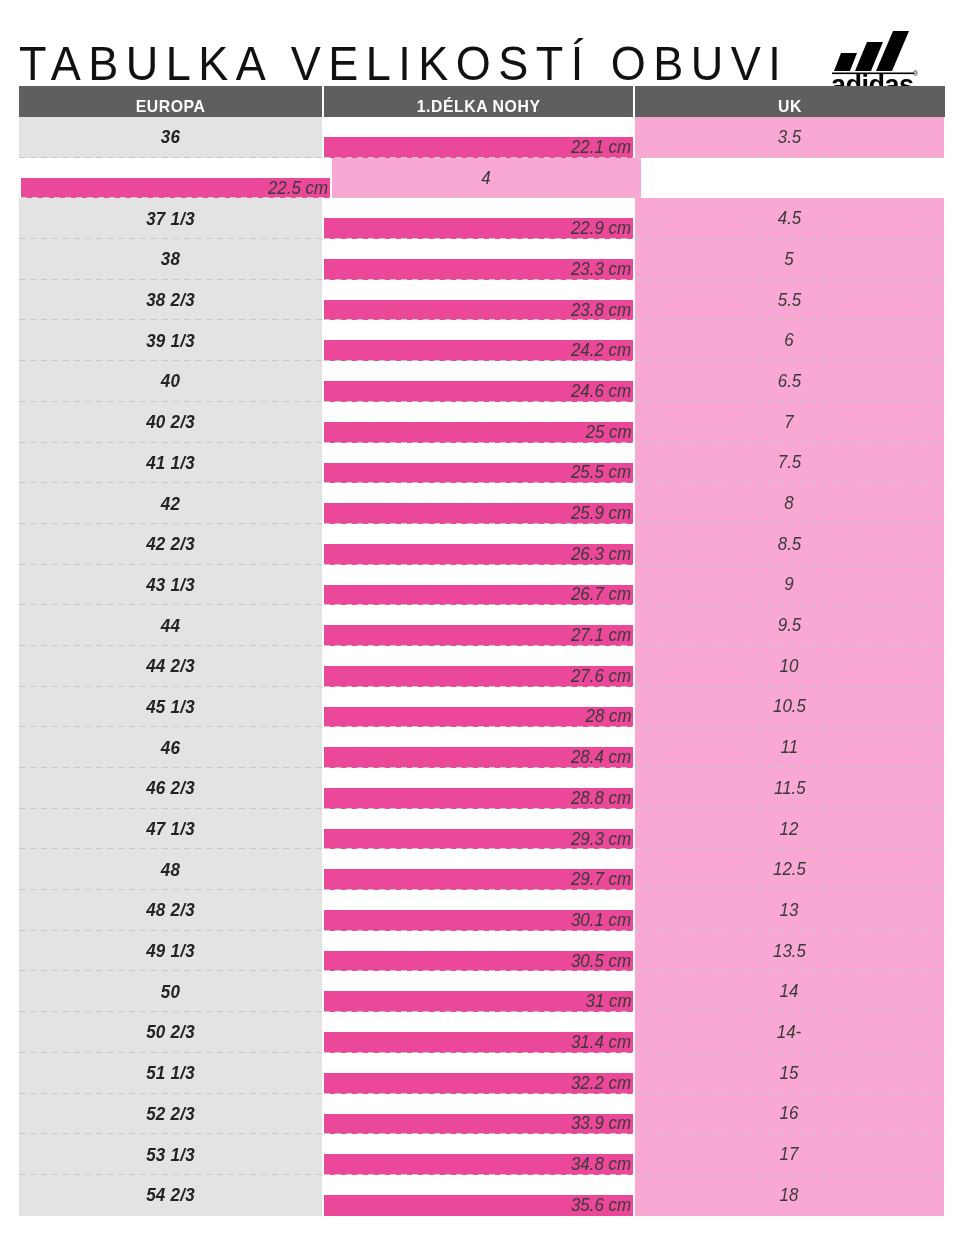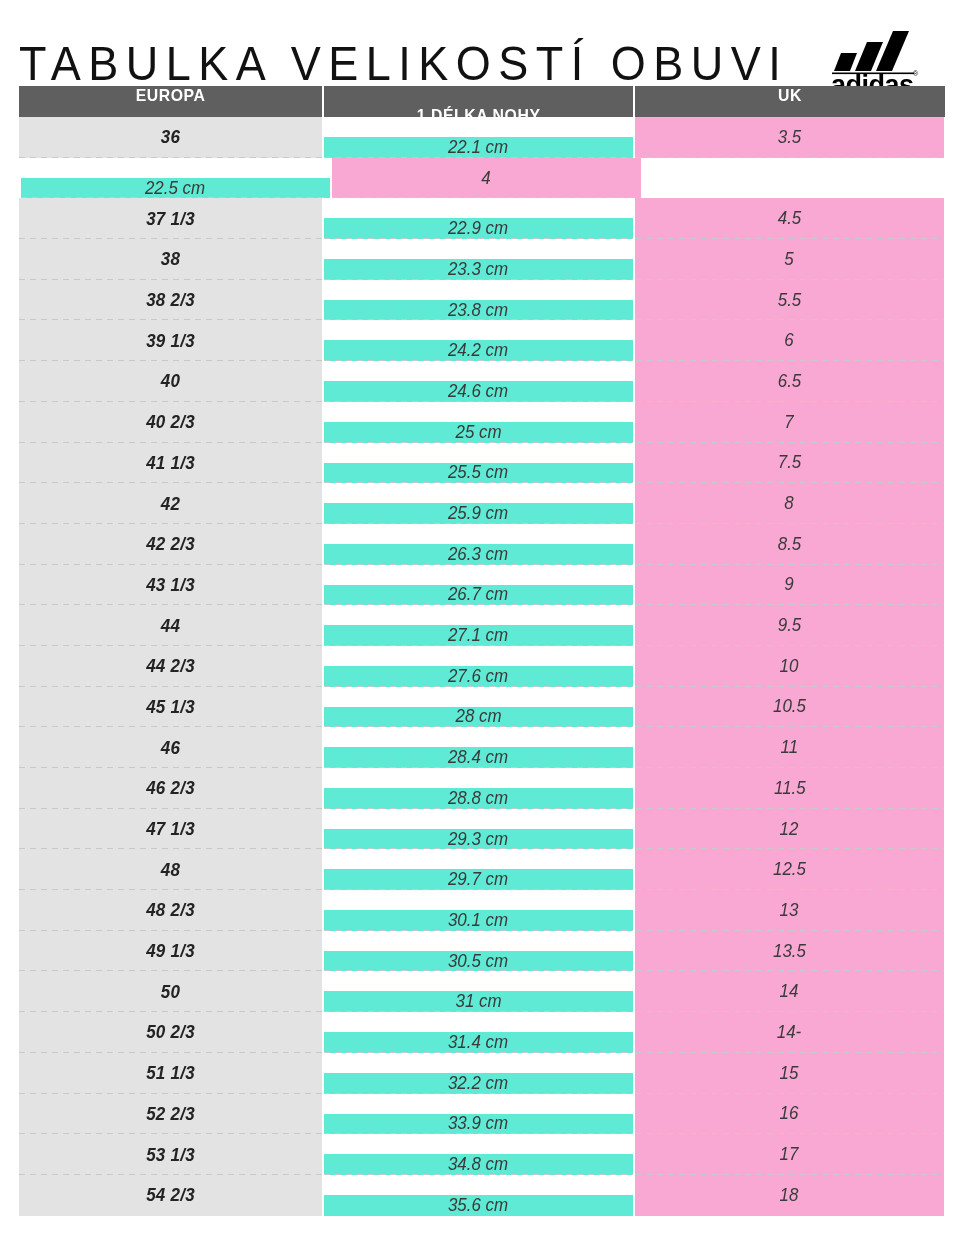--- a/index.html
+++ b/index.html
@@ -77,21 +77,21 @@
     letter-spacing: 0.6px;
     display: flex;
     align-items: center;
     justify-content: center;
     font-stretch: condensed;
     transform: scaleX(0.93);
     white-space: nowrap;
   }
   .thead .th-wrap {
     display: flex;
-    align-items: flex-start;
+    align-items: flex-end;
     justify-content: center;
     box-sizing: border-box;
   }
   .thead .sep {
     width: 2px;
     background: #ffffff;
     flex: 0 0 2px;
   }
 
   .col1 { flex: 0 0 303px; }
@@ -122,21 +122,22 @@
     transform: none;
   }
   .row .c1 .txt {
     display: inline-block;
     transform: scaleX(0.92);
     font-weight: 700;
     font-size: 18.5px;
     color: #232323;
   }
   .row .c2 {
-    background: #5eead4;
+    background: #ec4899;
+    justify-content: flex-end;
   }
   .row .c2 .txt {
     display: inline-block;
     transform: scaleX(0.94);
     font-size: 18px;
     color: #3a3a3a;
     font-weight: 400;
   }
   .row .c3 {
     background: #f9a8d4;

